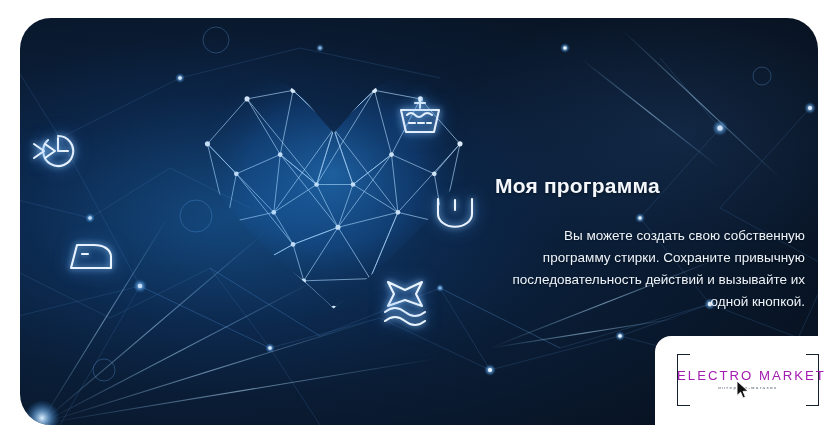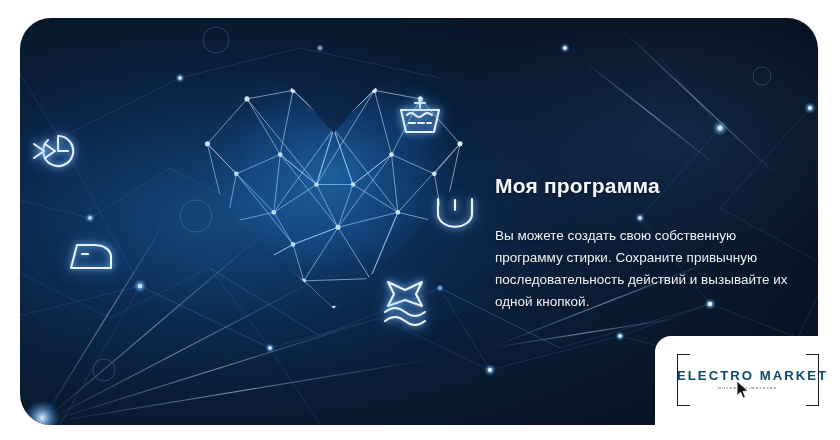--- a/index.html
+++ b/index.html
@@ -51,20 +51,21 @@
     color: #f4f8fd;
     letter-spacing: .2px;
     text-shadow: 0 1px 3px rgba(0,0,0,.45);
   }
   .body-copy {
     margin-top: 27px;
     font-size: 13.5px;
     line-height: 22px;
     color: #eef4fb;
     text-shadow: 0 1px 2px rgba(0,0,0,.40);
+    text-align: right;
   }
 
   
   .icon-glyph { position:absolute; z-index: 11; }
   .icon-glyph svg { display:block; overflow:visible; }
   .icon-glyph svg * {
     fill:none;
     stroke:#eaf4ff;
     stroke-width:2.1;
     stroke-linecap:round;
@@ -96,23 +97,23 @@
     border-top: 1.6px solid #15202e;
     border-bottom: 1.6px solid #15202e;
   }
   .logo-frame .br.l { left: 0;  border-left: 1.6px solid #15202e; }
   .logo-frame .br.r { right: 0; border-right: 1.6px solid #15202e; }
   .logo-word {
     position: absolute;
     left: 0; right: 0; top: 14px;
     text-align: center;
     font-size: 13.2px;
-    font-weight: 700;
+    font-weight: 400;
     letter-spacing: 2.0px;
-    color: #0c4a6e;
+    color: #a21caf;
     white-space: nowrap;
   }
   .logo-sub {
     position: absolute;
     left: 0; right: 0; top: 31px;
     text-align: center;
     font-size: 4.6px;
     letter-spacing: 1.35px;
     color: #57616d;
     white-space: nowrap;

